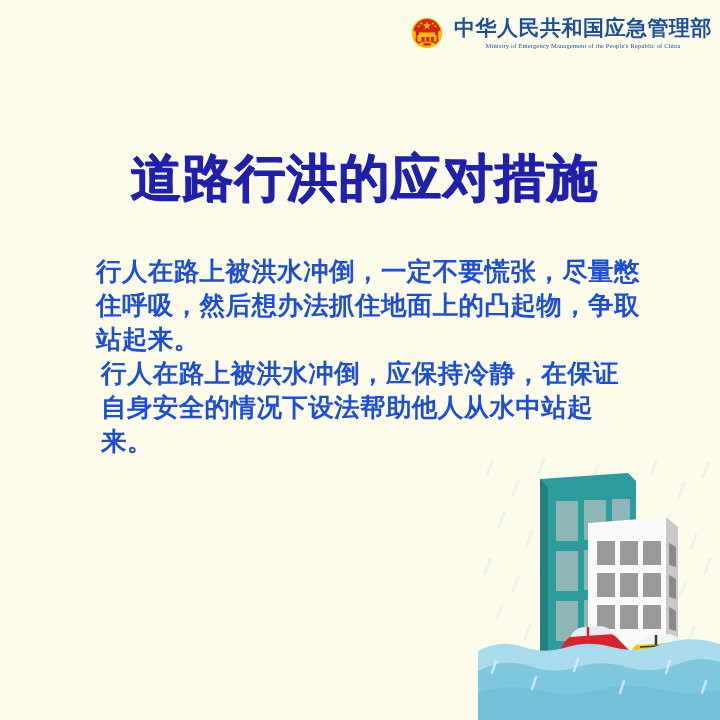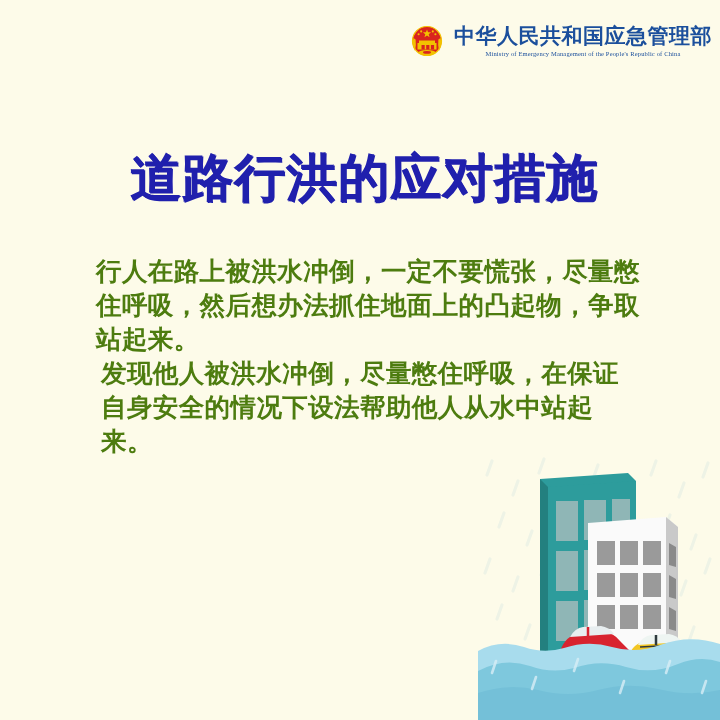--- a/index.html
+++ b/index.html
@@ -17,21 +17,21 @@
     position: relative;
     width: 720px;
     height: 720px;
     background: #fdfbe9;
     overflow: hidden;
   }
 
   
   .header {
     position: absolute;
-    top: 12px;
+    top: 4px;
     left: 0;
     width: 720px;
     height: 60px;
     display: flex;
     align-items: center;
     justify-content: flex-end;
     padding-right: 8px;
     box-sizing: border-box;
   }
   .header-inner {
@@ -85,21 +85,21 @@
   }
 
   
   .body-copy {
     position: absolute;
     left: 96px;
     top: 254px;
     width: 548px;
   }
   .para {
-    color: #4d7c0f;
+    color: #1d4ed8;
     font-size: 25.5px;
     line-height: 34px;
     font-weight: bold;
     letter-spacing: 0.4px;
     font-family: "DejaVu Sans", "Liberation Sans", sans-serif;
   }
   .para.p2 {
     margin-top: 34px;
     padding-left: 5px;
   }
@@ -158,21 +158,21 @@
         <span class="header-en">Ministry of Emergency Management of the People's Republic of China</span>
       </span>
 
     </div>
   </div>
 
   <div class="title">道路行洪的应对措施</div>
 
   <div class="body-copy">
     <p class="para p1" style="margin:0;">行人在路上被洪水冲倒，一定不要慌张，尽量憋住呼吸，然后想办法抓住地面上的凸起物，争取站起来。</p>
-    <p class="para p2" style="margin:0;">发现他人被洪水冲倒，尽量憋住呼吸，在保证自身安全的情况下设法帮助他人从水中站起来。</p>
+    <p class="para p2" style="margin:0;">行人在路上被洪水冲倒，应保持冷静，在保证自身安全的情况下设法帮助他人从水中站起来。</p>
   </div>
 
   <div class="illustration">
     <svg class="illu-svg" viewBox="0 0 242 265" aria-hidden="true">
 
       <rect x="0" y="0" width="242" height="265" fill="#fdfbe9"></rect>
 
       <g stroke="#eef3e6" stroke-width="3.2" stroke-linecap="round" opacity="0.95">
         <line x1="14" y1="6" x2="9" y2="20"></line>
         <line x1="40" y1="26" x2="35" y2="40"></line>

